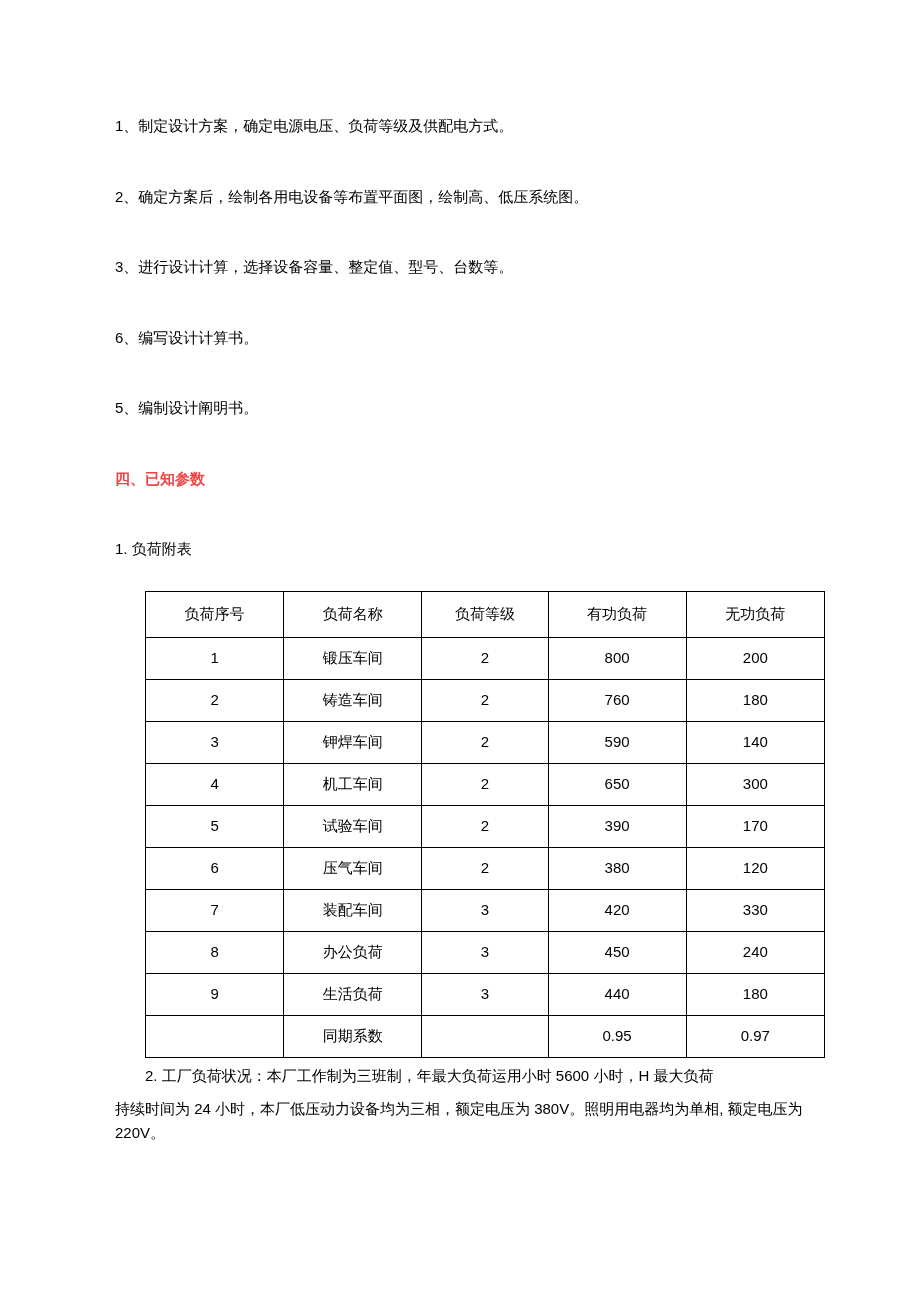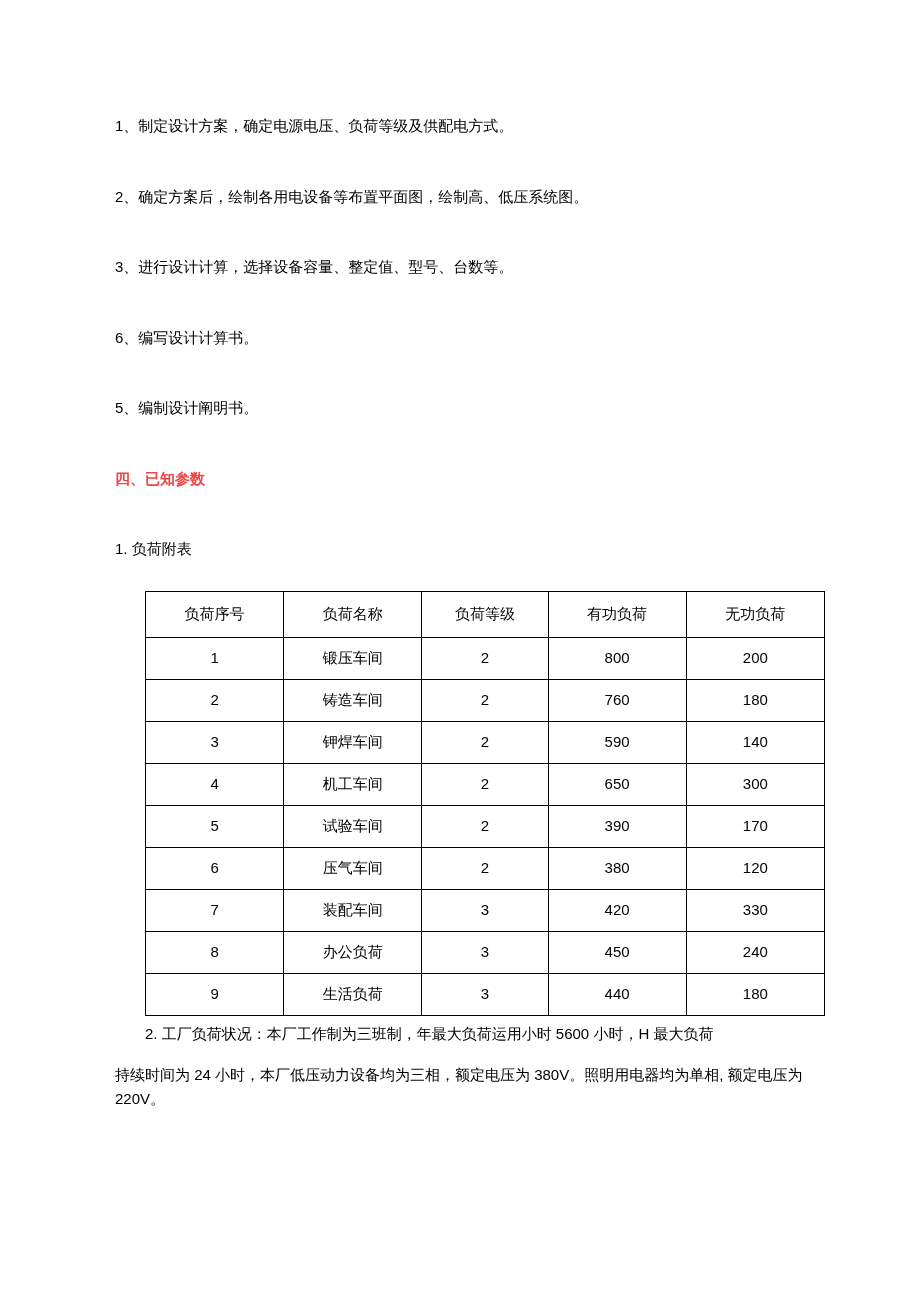--- a/index.html
+++ b/index.html
@@ -41,21 +41,21 @@
     }
     td {
       height: 42px;
     }
     .col-num { width: 136px; }
     .col-name { width: 136px; }
     .col-level { width: 124px; }
     .col-active { width: 136px; }
     .col-reactive { width: 136px; }
     .after-table {
-      margin: 4px 0 16px 30px;
+      margin: 4px 0 8px 30px;
       line-height: 1.8;
     }
     .para-last {
       margin-top: 6px;
       line-height: 1.6;
     }
   </style>
 </head>
 <body>
 
@@ -136,18 +136,25 @@
         <td>450</td>
         <td>240</td>
       </tr>
       <tr>
         <td>9</td>
         <td>生活负荷</td>
         <td>3</td>
         <td>440</td>
         <td>180</td>
       </tr>
+      <tr>
+        <td></td>
+        <td>同期系数</td>
+        <td></td>
+        <td>0.95</td>
+        <td>0.97</td>
+      </tr>
     </tbody>
 </table>
 
 <p class="after-table">2. 工厂负荷状况：本厂工作制为三班制，年最大负荷运用小时 5600 小时，H 最大负荷</p>
 
 <p class="para-last">持续时间为 24 小时，本厂低压动力设备均为三相，额定电压为 380V。照明用电器均为单相, 额定电压为 220V。</p>
 
 </body></html>

